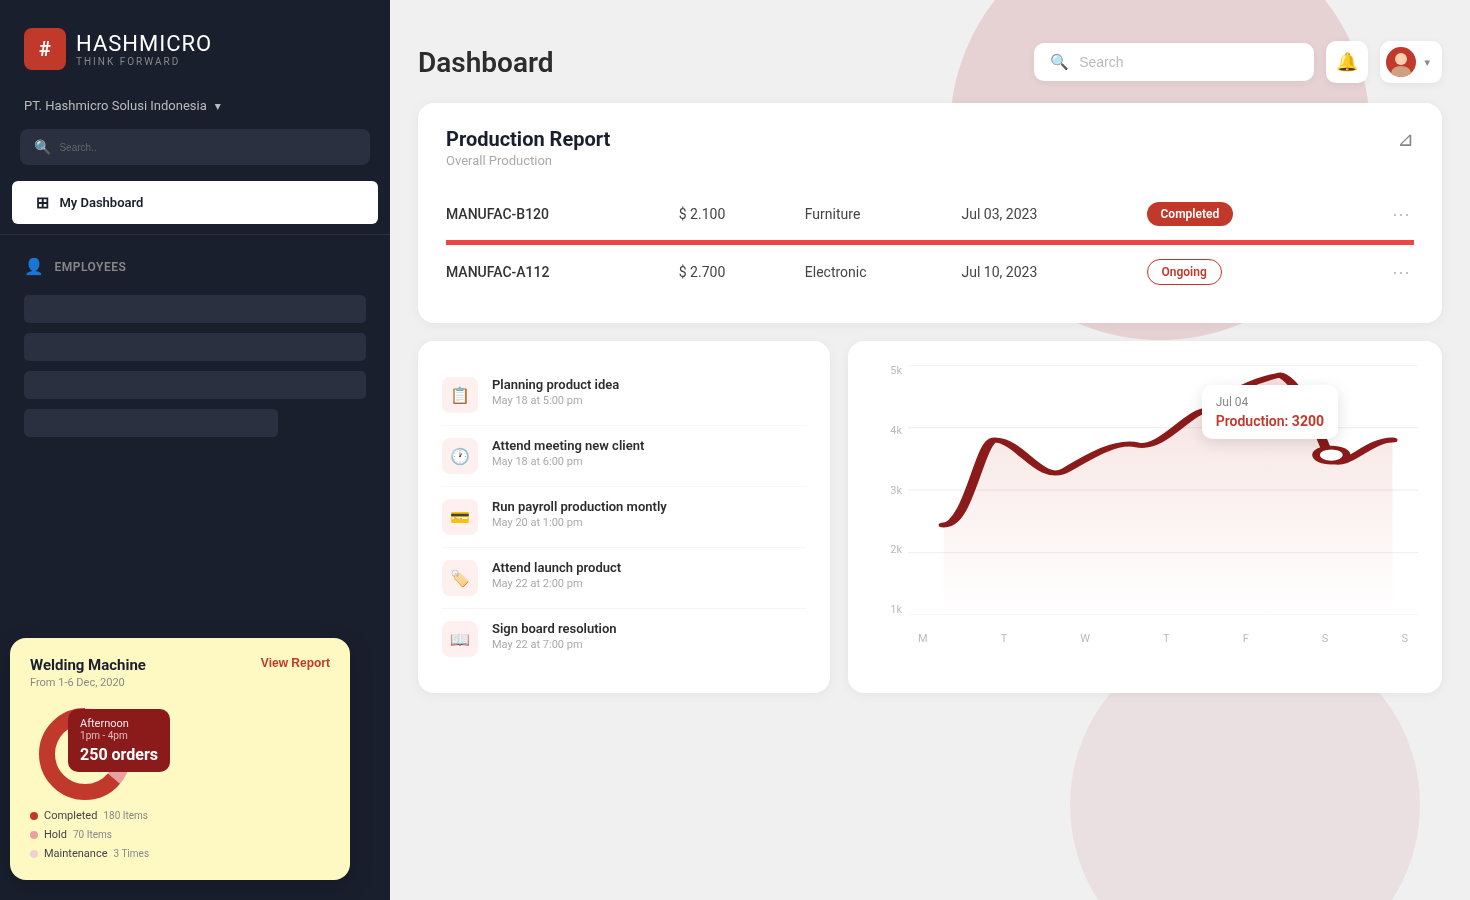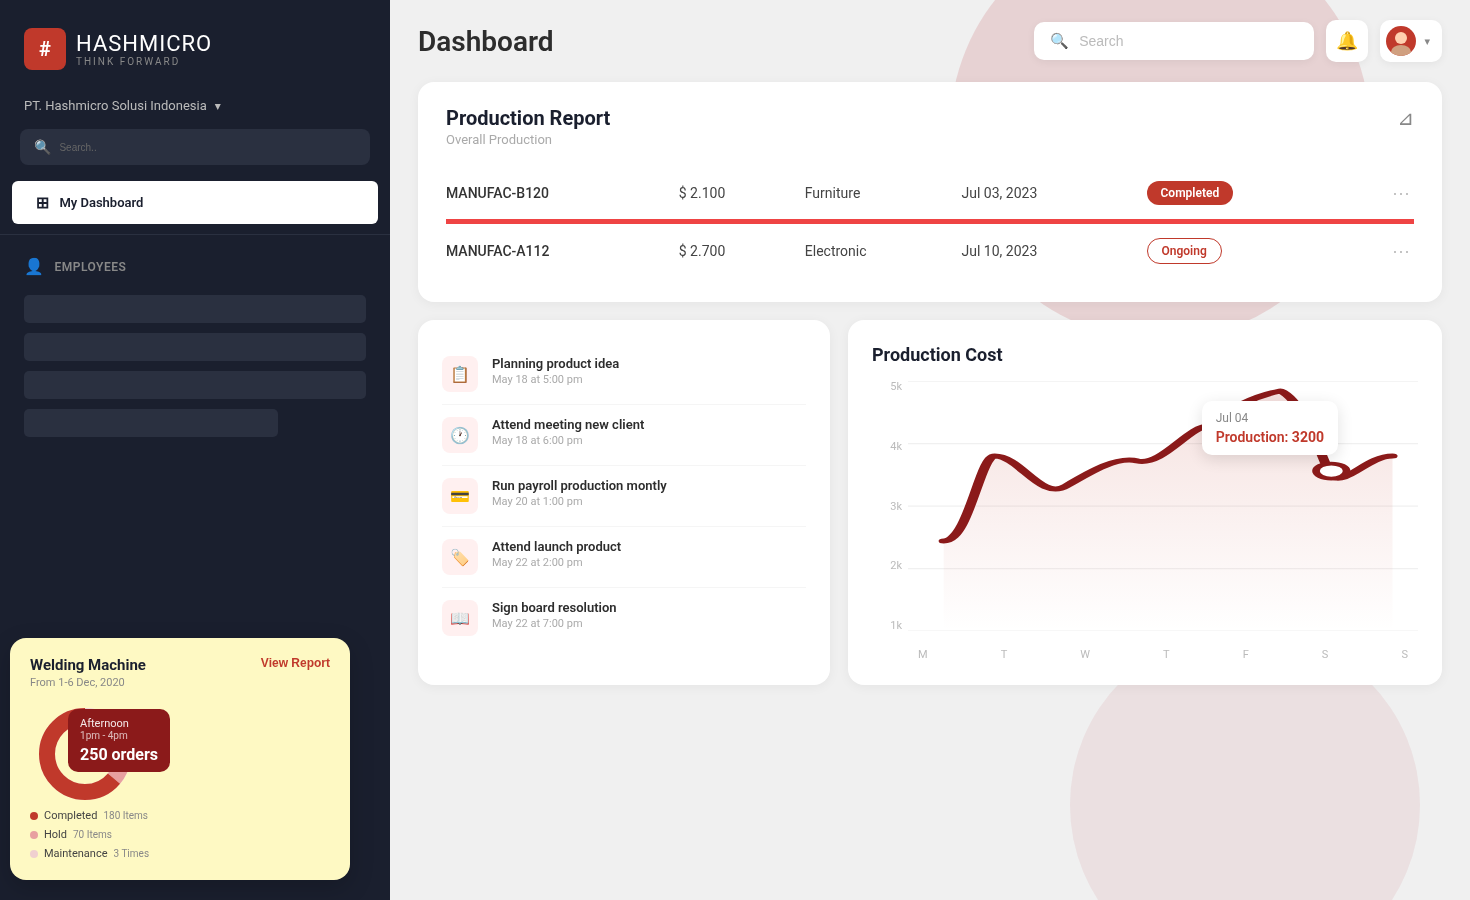--- a/index.html
+++ b/index.html
@@ -248,20 +248,21 @@
     }
     .legend-list .legend-value { color: #888; font-size: 10px; }
 
     
     .main-content {
       flex: 1;
       padding: 20px 28px;
       overflow: hidden;
       position: relative;
       z-index: 5;
+      margin-top: 21px;
     }
 
     .top-bar {
       display: flex;
       align-items: center;
       justify-content: space-between;
       margin-bottom: 20px;
     }
 
     .page-title {
@@ -722,21 +723,20 @@
       <div class="activity-icon-wrap">📖</div>
       <div class="activity-text">
         <div class="act-title">Sign board resolution</div>
         <div class="act-date">May 22 at 7:00 pm</div>
       </div>
     </div>
           </div>
       </div>
 
       <div class="chart-card">
-        <div class="chart-title">Production Cost</div>
         <div class="chart-area">
           <div class="chart-labels-y" id="y-labels">
           <span>5k</span>
               <span>4k</span>
               <span>3k</span>
               <span>2k</span>
               <span>1k</span>
             </div>
           <div class="chart-svg-wrap">
             <svg id="chart-svg" width="100%" height="100%" preserveAspectRatio="none" viewBox="0 0 100 100">

